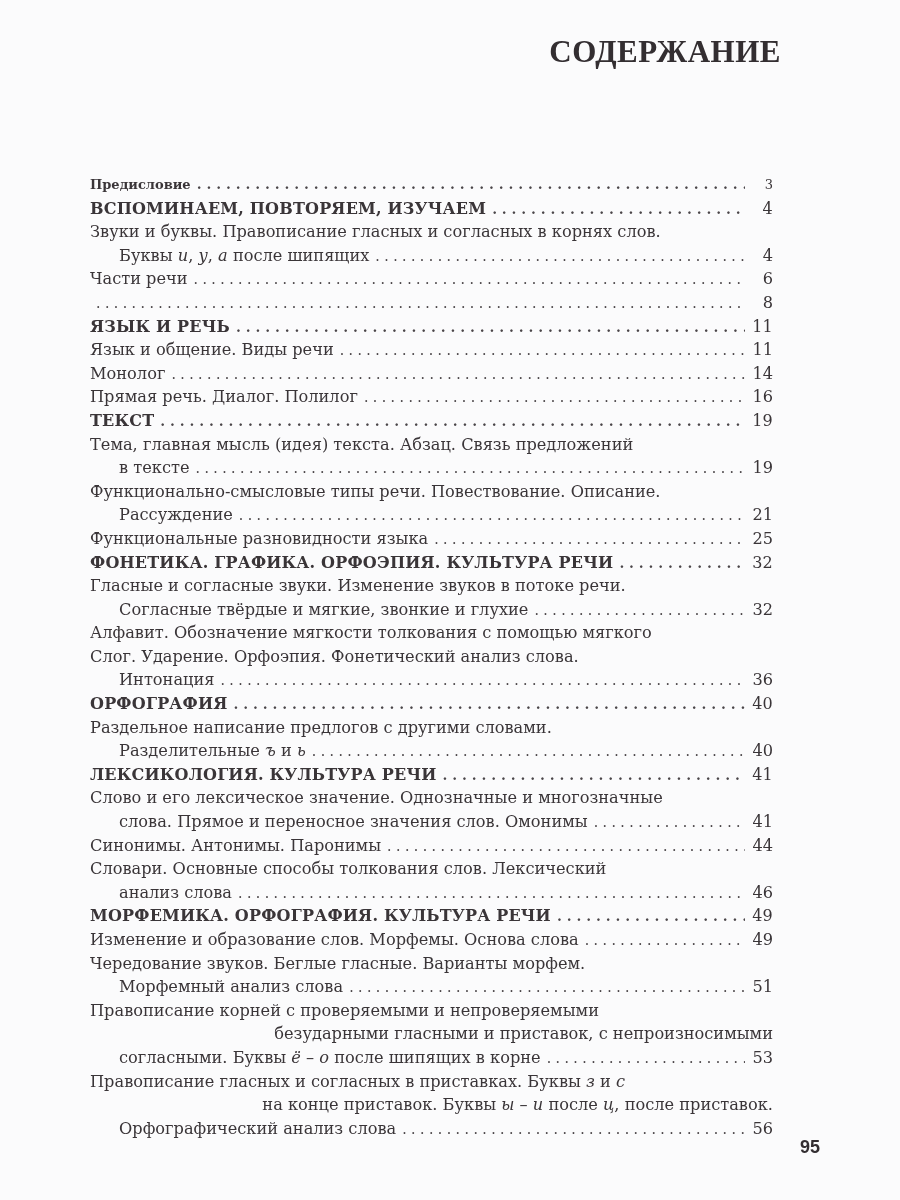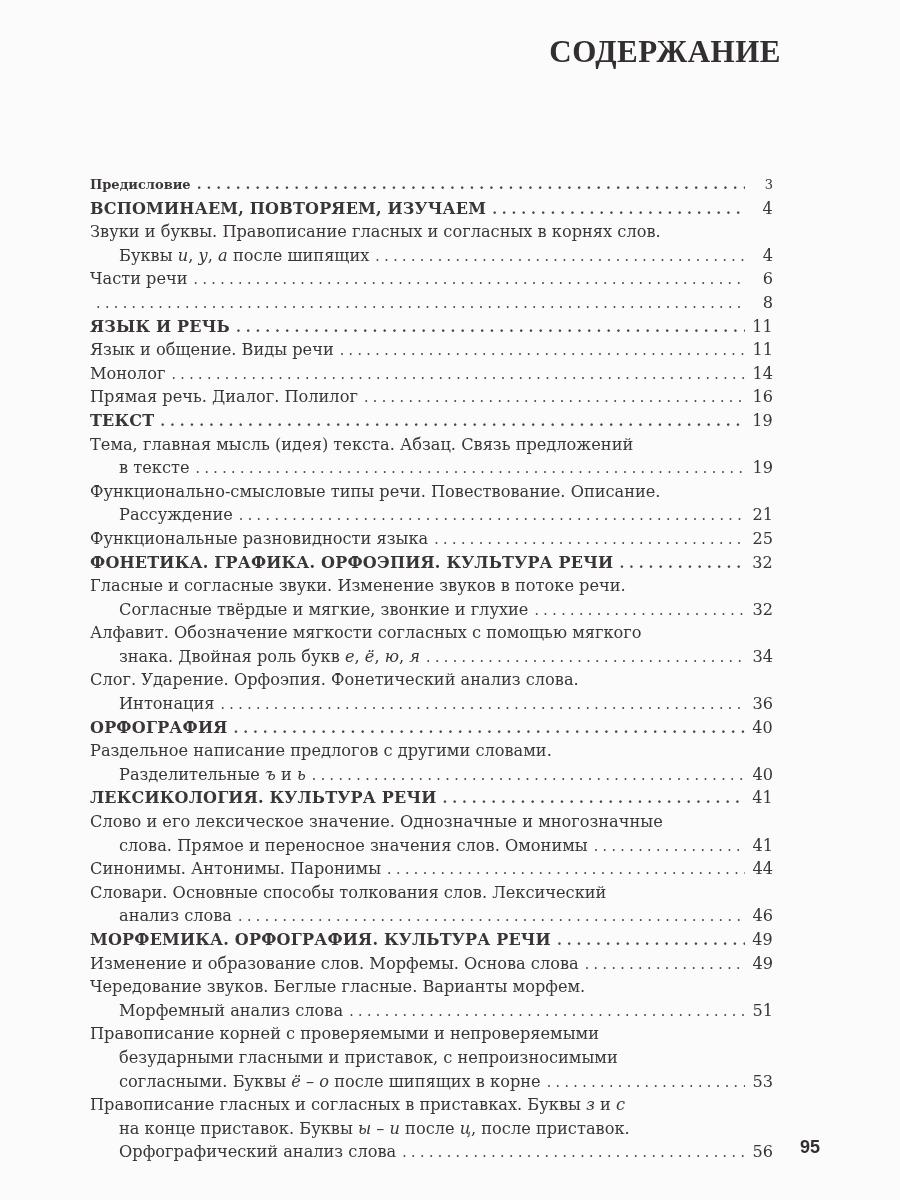--- a/index.html
+++ b/index.html
@@ -19,21 +19,21 @@
   }
   .toc {
     position: absolute; left: 90px; top: 173px; width: 683px;
   }
   .entry { margin: 0; }
   .line {
     display: flex; align-items: baseline;
     height: 23.6px; line-height: 23.6px;
     font-size: 16.2px; white-space: nowrap;
   }
-  .line.cont { padding-left: 29px; }
+  .line.cont { padding-left: 29px; justify-content: flex-end; }
   .line .txt { flex: 0 0 auto; }
   .line .dots {
     flex: 1 1 auto; overflow: hidden; margin: 0 6px 0 6px;
     color: #4a4548; letter-spacing: 3.6px; font-size: 14px;
   }
   .line .dots::before {
     content: ". . . . . . . . . . . . . . . . . . . . . . . . . . . . . . . . . . . . . . . . . . . . . . . . . . . . . . . . . . . . . . . . . . . . . . . . . . . . . . . . . . . . . . . . . . . . . . . . . . . . . . . . . . . . . . . . . . . . . . . . .";
     letter-spacing: 0;
   }
   .line .pg { flex: 0 0 auto; min-width: 22px; text-align: right; }
@@ -165,26 +165,21 @@
         <span class="txt">Гласные и согласные звуки. Изменение звуков в потоке речи.</span>
       </div>
       <div class="line cont">
         <span class="txt">Согласные твёрдые и мягкие, звонкие и глухие</span>
         <span class="dots"></span>
         <span class="pg">32</span>
       </div>
     </div>
     <div class="entry item">
       <div class="line">
-        <span class="txt">Алфавит. Обозначение мягкости согласных с помощью мягкого</span>
-      </div>
-      <div class="line cont">
-        <span class="txt">знака. Двойная роль букв <i>е</i>, <i>ё</i>, <i>ю</i>, <i>я</i></span>
-        <span class="dots"></span>
-        <span class="pg">34</span>
+        <span class="txt">Алфавит. Обозначение мягкости толкования с помощью мягкого</span>
       </div>
     </div>
     <div class="entry item">
       <div class="line">
         <span class="txt">Слог. Ударение. Орфоэпия. Фонетический анализ слова.</span>
       </div>
       <div class="line cont">
         <span class="txt">Интонация</span>
         <span class="dots"></span>
         <span class="pg">36</span>

